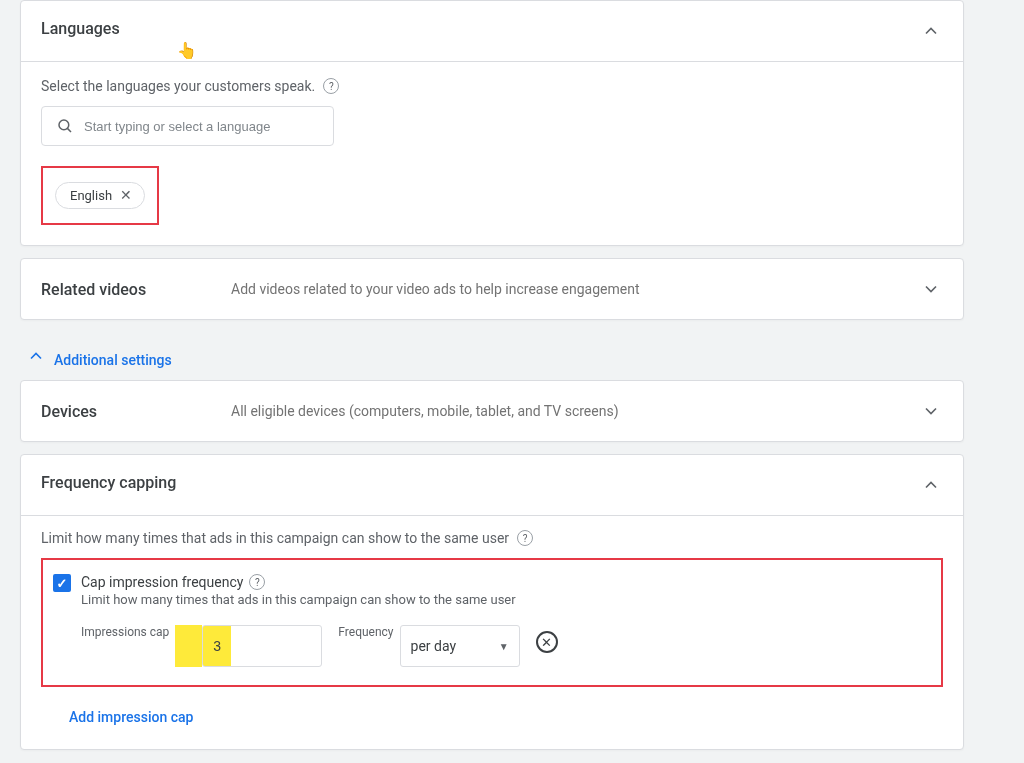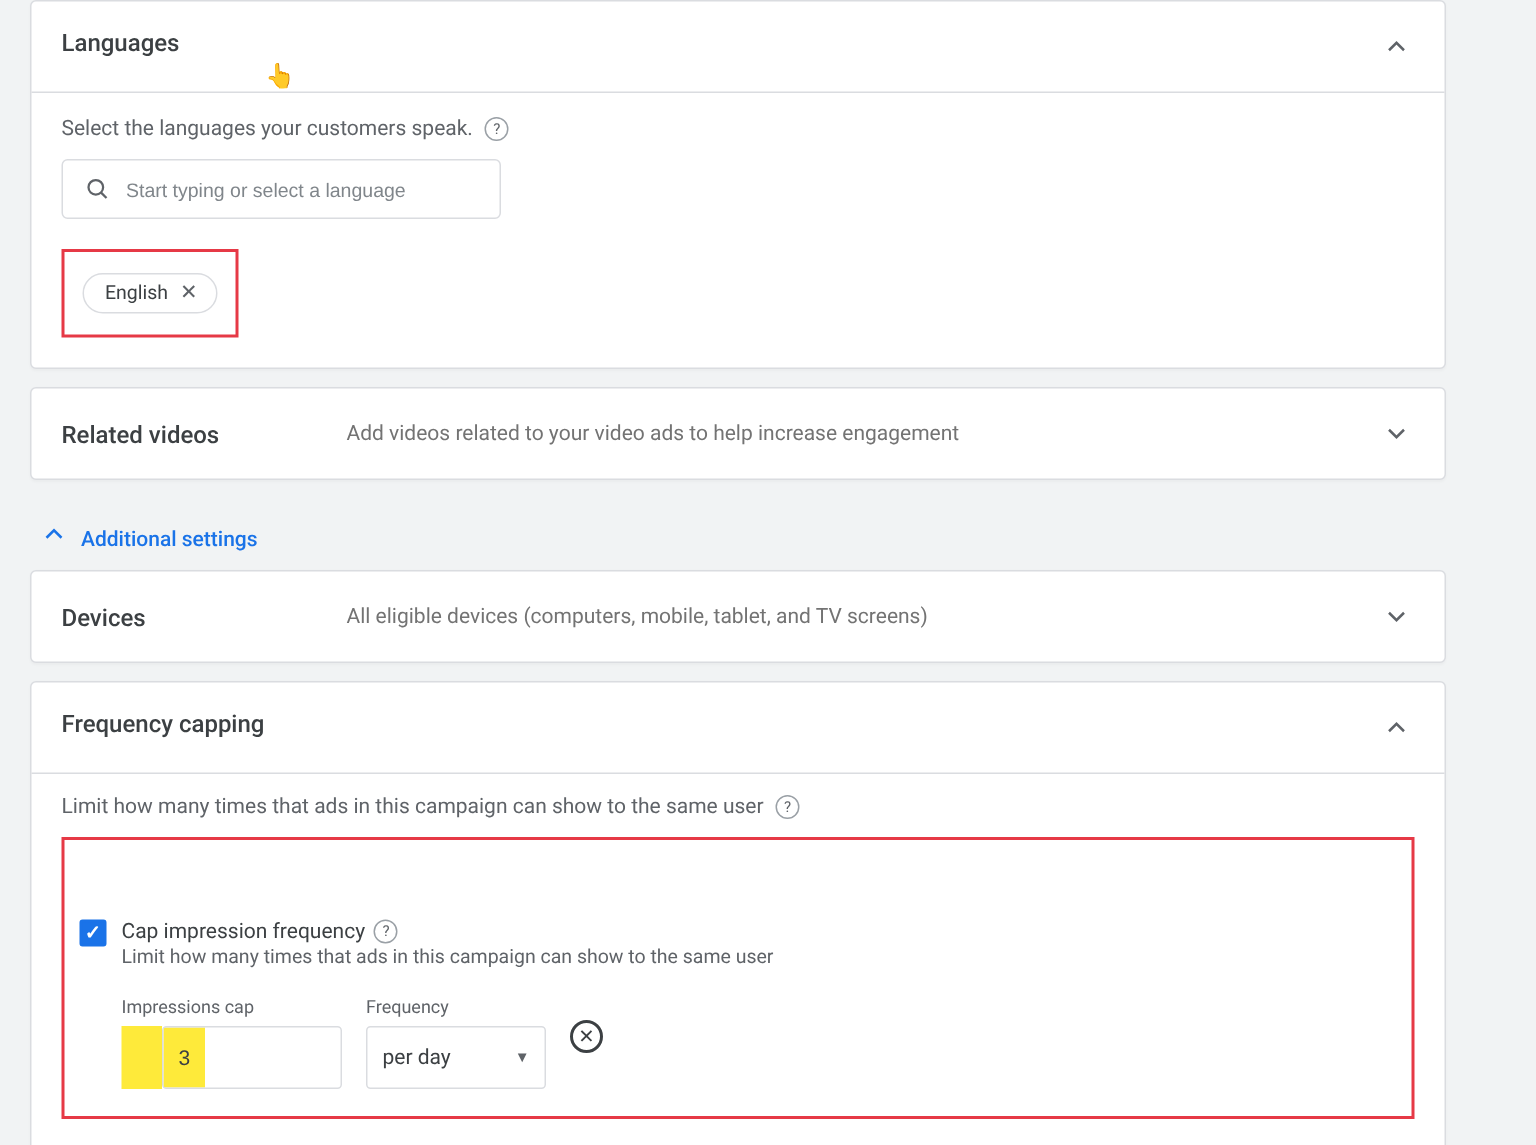--- a/index.html
+++ b/index.html
@@ -87,33 +87,33 @@
       cursor: pointer;
     }
     .additional-row .chevron { color: #1a73e8; }
     .freq-body { padding: 14px 20px 24px; }
     .section-help { display: flex; align-items: center; gap: 8px; color: #5f6368; margin-bottom: 12px; }
     .red-box {
       border: 2px solid #e63946;
       padding: 14px 14px 18px 10px;
       margin-top: 4px;
     }
-    .check-row { display: flex; align-items: flex-start; gap: 10px; margin-top: 39px; }
+    .check-row { display: flex; align-items: flex-start; gap: 10px; }
     .checkbox {
       width: 18px; height: 18px; border: 2px solid #5f6368; border-radius: 2px;
       display: inline-flex; align-items: center; justify-content: center;
       cursor: pointer; flex-shrink: 0;
     }
     .checkbox.checked { background: #1a73e8; border-color: #1a73e8; }
     .checkbox.checked::after { content: '✓'; color: #fff; font-size: 13px; font-weight: bold; }
     .check-content { flex: 1; }
     .check-label { font-size: 14px; color: #3c4043; display: flex; align-items: center; gap: 6px; }
     .check-sub { font-size: 13px; color: #5f6368; margin-top: 2px; }
     .cap-fields { display: flex; gap: 16px; margin-top: 18px; align-items: flex-end; }
-    .field-col { display: flex; flex-direction: column; gap: 6px; }
+    .field-col { display: flex; flex-direction: row; gap: 6px; }
     .field-label { font-size: 12px; color: #5f6368; }
     .imp-input-wrap { display: flex; align-items: stretch; }
     .yellow-pad { background: #feea3a; width: 27px; height: 42px; }
     .imp-input {
       border: 1px solid #dadce0; border-radius: 3px;
       height: 42px; width: 120px; padding: 0 10px;
       font-size: 14px; color: #3c4043; outline: none;
       background: linear-gradient(to right, #feea3a 0%, #feea3a 28px, #fff 28px, #fff 100%);
     }
     .freq-select {

